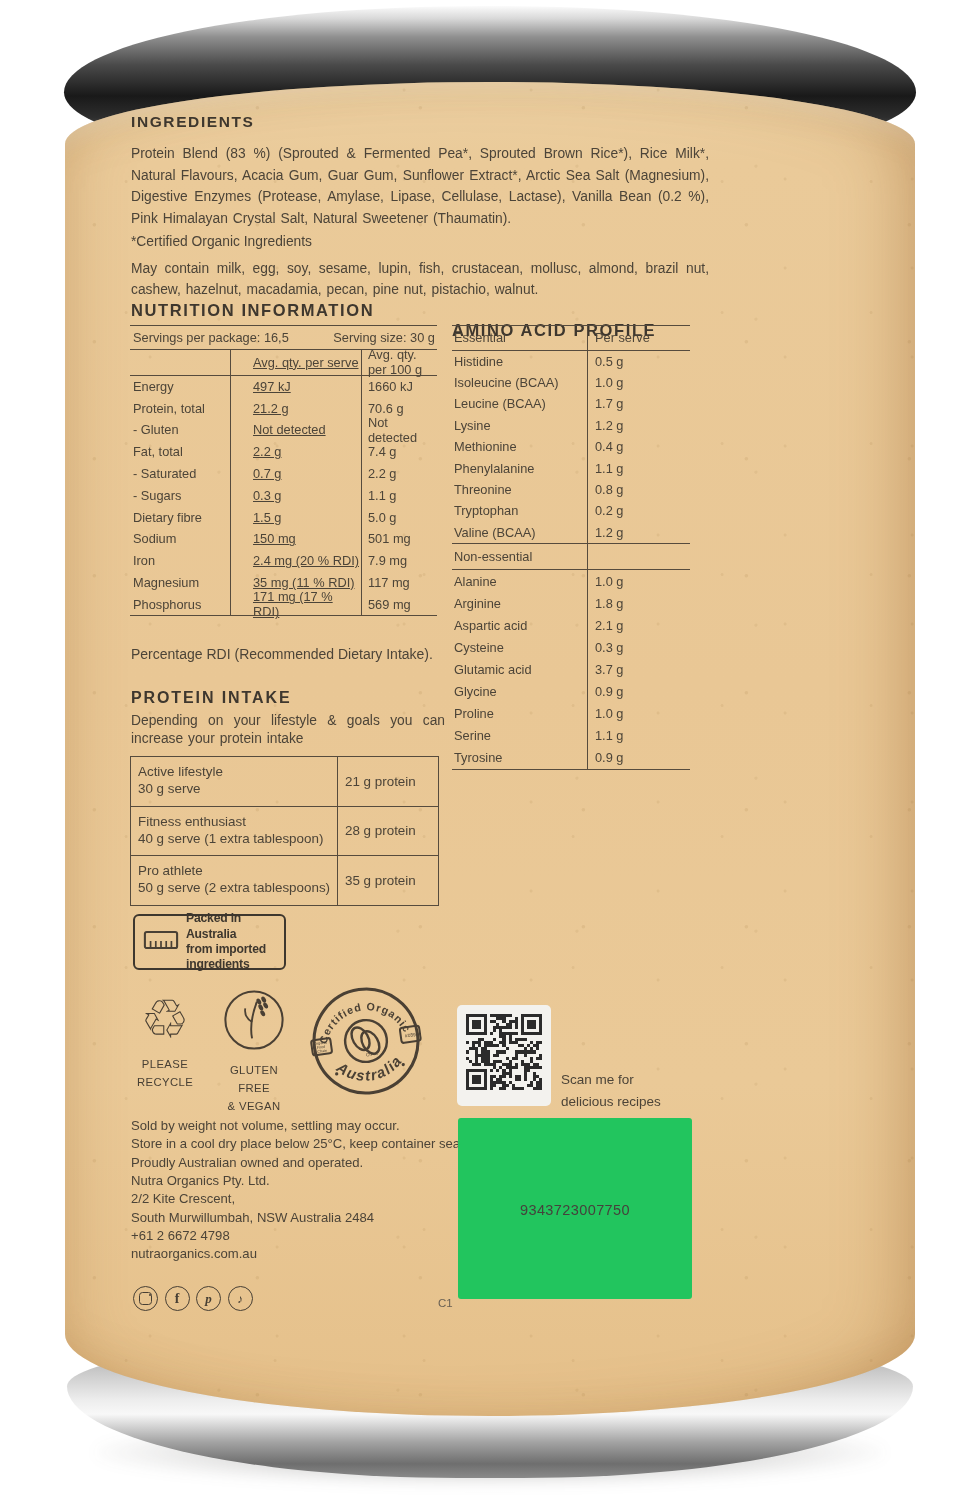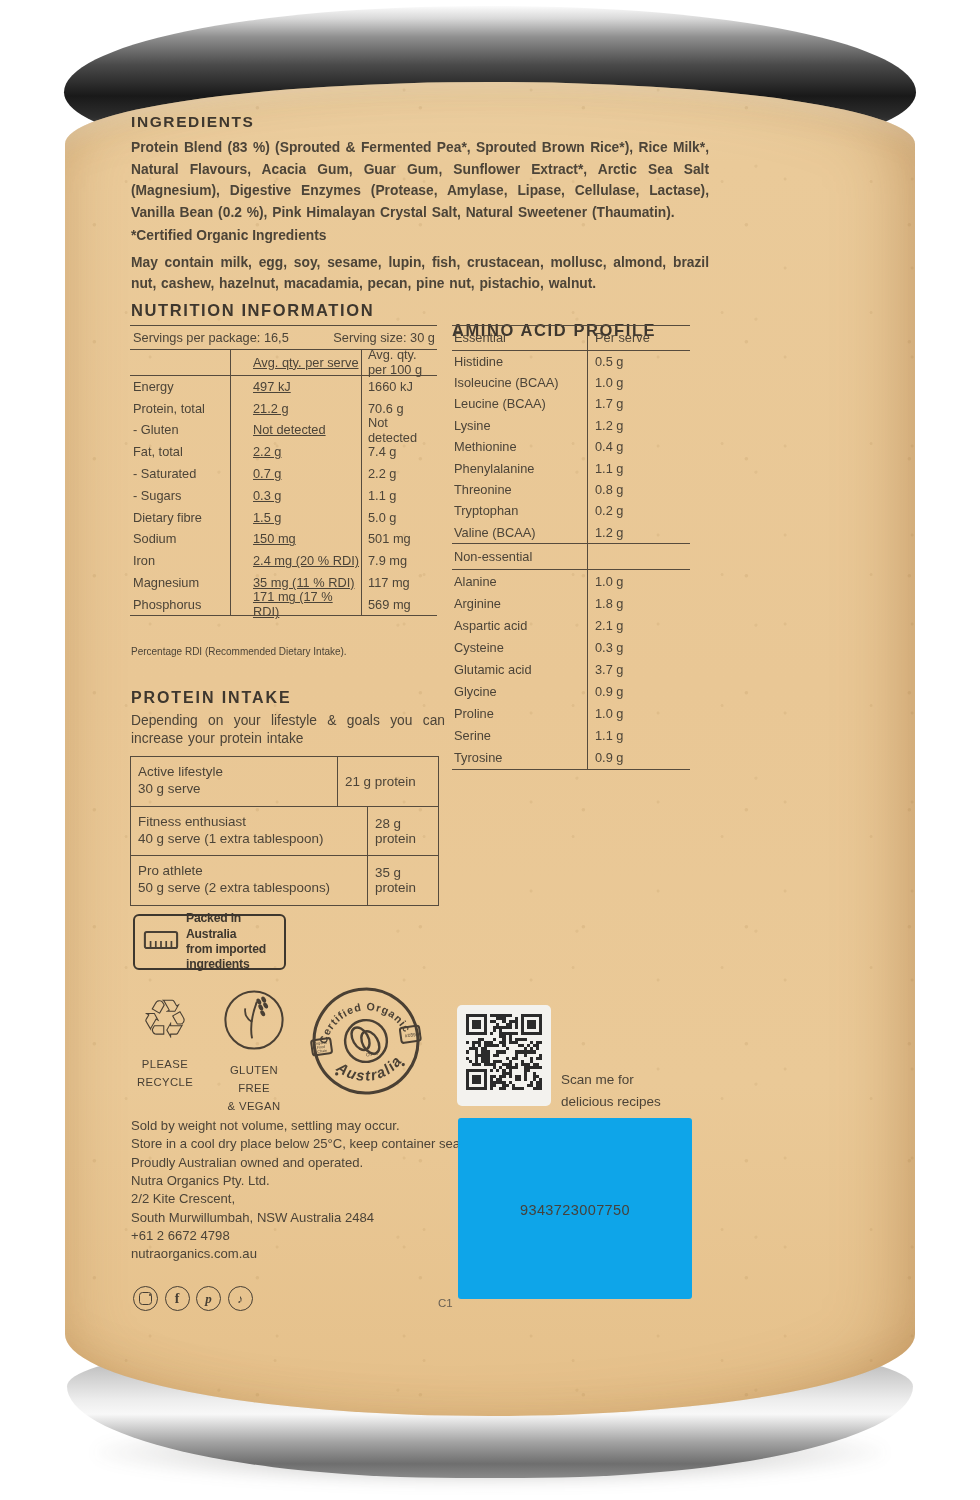--- a/index.html
+++ b/index.html
@@ -39,54 +39,54 @@
   .ntable{position:absolute;left:130px;top:325px;width:307px;font-size:12.8px;}
   .nrow{display:flex;align-items:stretch;}
   .vc{display:flex;align-items:center;}
   .serv{height:23px;border-top:1.4px solid #564b3d;border-bottom:1.1px solid #564b3d;justify-content:space-between;align-items:center;padding:0 2px 0 3px;}
   .nhead{height:24.5px;border-bottom:1.1px solid #564b3d;}
   .ndata{height:21.8px;}
   .nlast{border-bottom:1.1px solid #564b3d;}
   .ncell1{width:97px;padding-left:3px;}
   .ncell2{width:108px;padding-left:22px;border-left:1.1px solid #564b3d;text-decoration:underline;}
   .ncell3{flex:1;padding-left:6px;border-left:1.1px solid #564b3d;}
-  .foot-note{position:absolute;left:131px;top:646px;font-size:10px;}
+  .foot-note{position:absolute;left:131px;top:646px;font-size:14px;}
   
   .atable{position:absolute;left:452px;top:325px;width:238px;font-size:12.8px;}
   .ahead{height:23.5px;border-top:1.4px solid #564b3d;border-bottom:1.1px solid #564b3d;}
   .aess{height:21.4px;}
   .asub{height:25px;border-top:1.1px solid #564b3d;border-bottom:1.1px solid #564b3d;}
   .anon{height:22.1px;}
   .alast{border-bottom:1.1px solid #564b3d;}
   .acell1{width:133px;padding-left:2px;}
   .acell2{flex:1;padding-left:7px;border-left:1.1px solid #564b3d;}
   
   .pintro{position:absolute;left:131px;top:712px;width:314px;font-size:13.8px;line-height:18px;}
   .ptable{position:absolute;left:130px;top:756px;width:307px;border:1.5px solid #564b3d;}
   .prow{display:flex;height:48.6px;}
-  .prow + .prow{border-top:1.2px solid #564b3d;gap:30px;}
+  .prow + .prow{border-top:1.2px solid #564b3d;}
   .pleft{width:193px;padding:6px 6px 0 7px;font-size:13.4px;line-height:17.3px;}
   .pright{flex:1;border-left:1.2px solid #564b3d;display:flex;align-items:center;padding-left:7px;font-size:13.4px;}
   
   .packed{position:absolute;left:133px;top:914px;width:153px;height:56px;border:2px solid #3e372e;border-radius:6px;
     display:flex;align-items:center;gap:7px;padding:0 6px 0 8px;box-sizing:border-box;}
   .packed-text{font-weight:700;font-size:12.2px;line-height:15.4px;letter-spacing:-.2px;color:#3e372e;}
   
   .badge{position:absolute;text-align:center;color:#473f34;}
   .badge-label{font-size:11.3px;line-height:18px;letter-spacing:.4px;margin-top:5px;color:#473f34;}
   .recycle-glyph{font-size:54px;line-height:62px;display:block;color:#4a4034;}
   .stamp{position:absolute;left:310px;top:985px;width:112px;height:112px;transform:rotate(-8deg);}
   
   .qr-box{position:absolute;left:457px;top:1005px;width:94px;height:101px;background:#f3f2ee;border-radius:5px;}
   .qr-box svg{position:absolute;left:9px;top:9px;}
   .qr-caption{position:absolute;left:561px;top:1069px;font-size:13.5px;line-height:21.5px;}
   
   .footer{position:absolute;left:131px;top:1117px;font-size:13.1px;line-height:18.35px;}
   
-  .sticker{position:absolute;left:458px;top:1118px;width:234px;height:181px;background:#0ea5e9;border-radius:3px;}
+  .sticker{position:absolute;left:458px;top:1118px;width:234px;height:181px;background:#22c55e;border-radius:3px;}
   .sticker-num{position:absolute;left:0;top:84px;width:100%;text-align:center;font-size:14.5px;letter-spacing:.4px;color:#45423c;}
   
   .social{position:absolute;left:133px;top:1286px;display:flex;gap:6.5px;}
   .soc{width:25px;height:25px;border:1.7px solid #473f34;border-radius:50%;box-sizing:border-box;position:relative;
     display:flex;align-items:center;justify-content:center;color:#473f34;}
   .ig-box{width:11px;height:11px;border:1.6px solid #473f34;border-radius:3.5px;position:relative;}
   .ig-box:after{content:"";position:absolute;right:.5px;top:.5px;width:2px;height:2px;border-radius:50%;background:#473f34;}
   .soc-f{font-family:"Liberation Serif",serif;font-weight:700;font-size:14px;line-height:1;}
   .soc-p{font-family:"Liberation Serif",serif;font-weight:700;font-style:italic;font-size:13px;line-height:1;}
   .soc-t{font-size:12px;line-height:1;}
@@ -101,21 +101,21 @@
   <div class="floor-shadow"></div>
   <div class="can">
     <div class="lid"></div>
     <div class="base-rim"></div>
     <div class="label"></div>
   </div>
 
   <div class="content">
 
     <div class="abs sec-h" style="left:131px;top:113px;font-size:15.5px;">INGREDIENTS</div>
-    <div class="abs" style="left:131px;top:137px;width:578px;font-weight:bold;">
+    <div class="abs" style="left:131px;top:143px;width:578px;">
       <div class="ing-body just">Protein Blend (83 %) (Sprouted &amp; Fermented Pea*, Sprouted Brown Rice*), Rice Milk*, Natural Flavours, Acacia Gum, Guar Gum, Sunflower Extract*, Arctic Sea Salt (Magnesium), Digestive Enzymes (Protease, Amylase, Lipase, Cellulase, Lactase), Vanilla Bean (0.2 %), Pink Himalayan Crystal Salt, Natural Sweetener (Thaumatin).</div>
       <div class="ing-note">*Certified Organic Ingredients</div>
       <div class="ing-may just">May contain milk, egg, soy, sesame, lupin, fish, crustacean, mollusc, almond, brazil nut, cashew, hazelnut, macadamia, pecan, pine nut, pistachio, walnut.</div>
     </div>
 
     <div class="abs sec-h" style="left:131px;top:301px;font-size:16.5px;">NUTRITION INFORMATION</div>
     <div class="ntable">
       <div class="nrow serv">
         <span>Servings per package: 16,5</span>
         <span>Serving size: 30 g</span>

